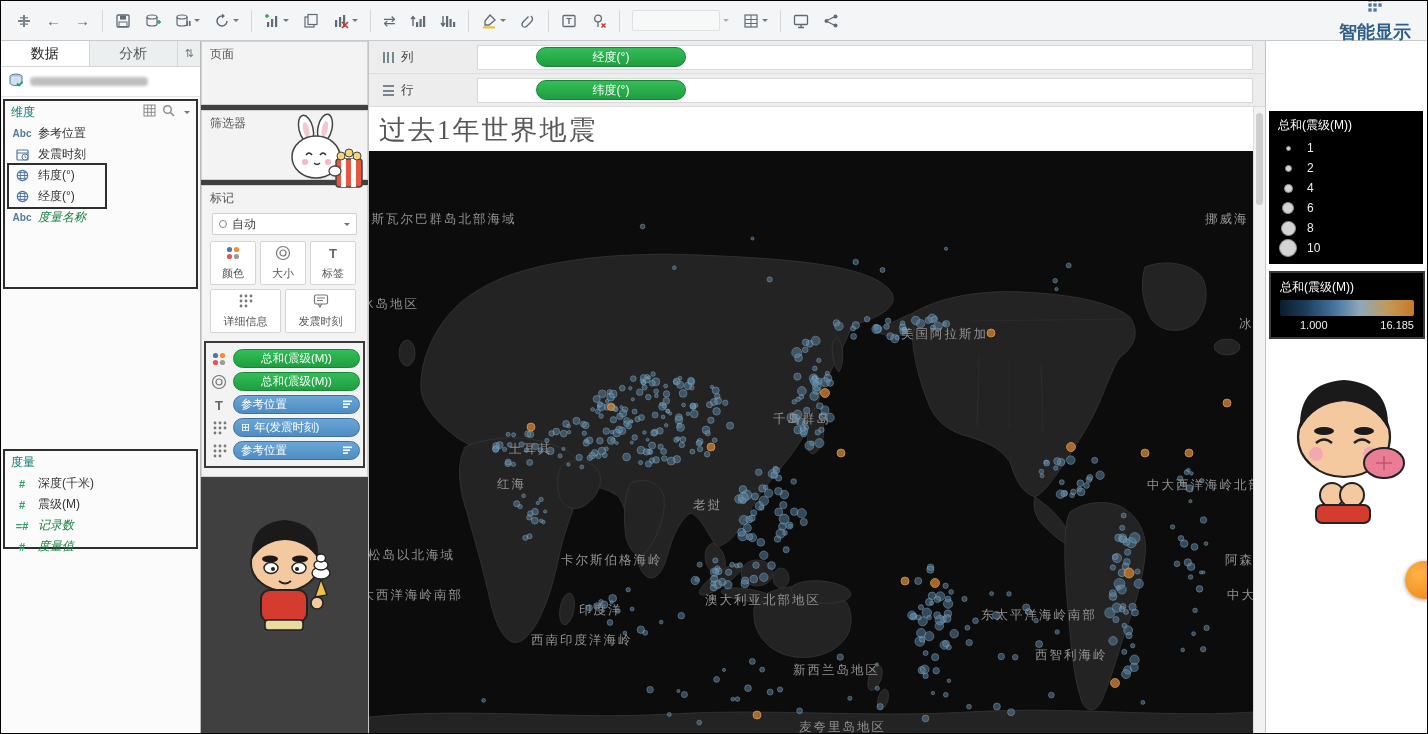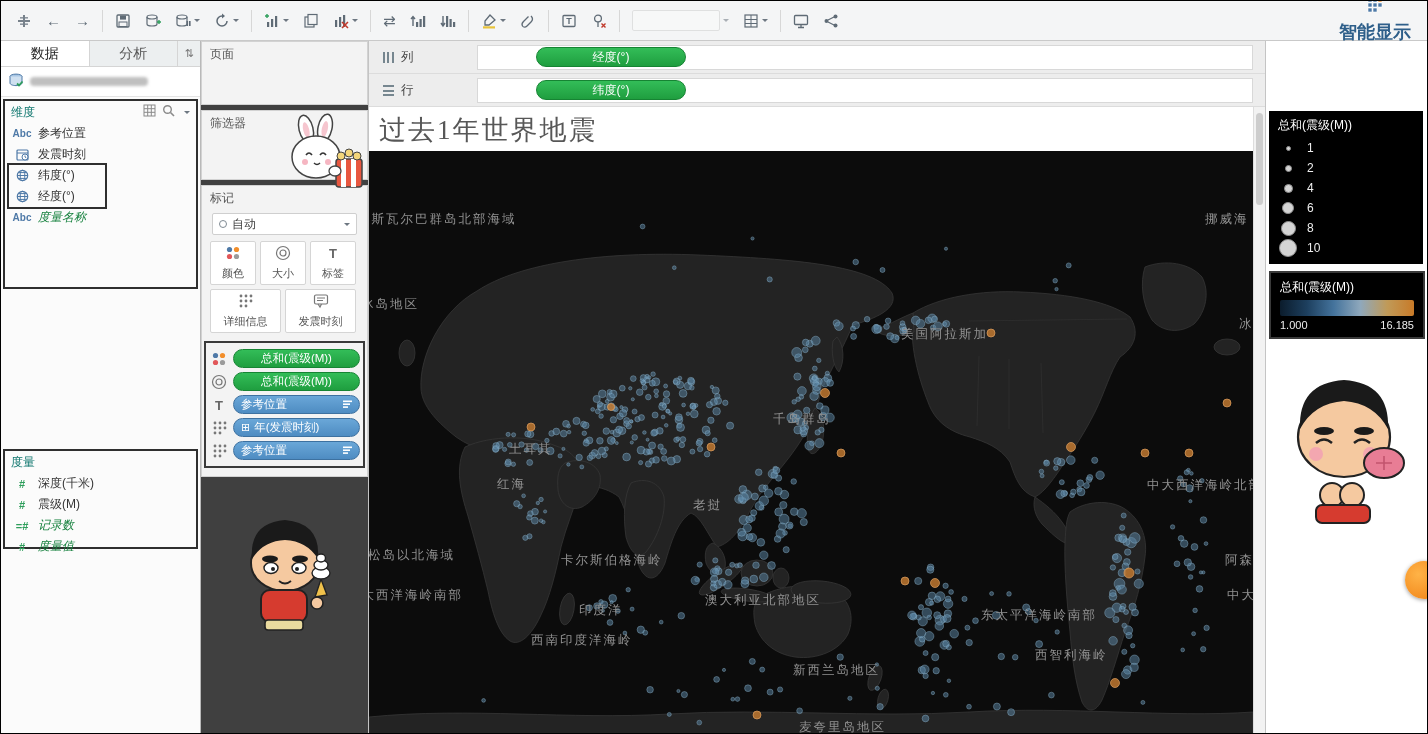--- a/index.html
+++ b/index.html
@@ -79,21 +79,21 @@
   
   .legends{width:162px;background:#fff;border-left:1px solid #c4c4c4;position:relative;padding-top:70px;}
   .legend{background:#000;color:#fff;width:154px;margin-left:3px;padding:6px 9px;}
   .legend-title{font-size:12px;margin-bottom:4px;}
   .sz-row{display:flex;align-items:center;height:20px;gap:9px;}
   .sz-cell{width:20px;display:flex;justify-content:center;align-items:center;}
   .sz-dot{border-radius:50%;background:#d4d4d4;border:1px solid #8f8f8f;}
   .sz-label{font-size:12px;color:#eee;}
   .color-legend{margin-top:7px;border:2px solid #3a3a3a;width:156px;}
   .grad{height:16px;border-radius:2px;margin:4px 0 3px 0;}
-  .grad-labels{display:flex;justify-content:space-between;font-size:11px;color:#eee;}
+  .grad-labels{display:flex;justify-content:space-between;font-size:11px;color:#eee;margin-left:20px;}
   .st-shin2{left:14px;top:330px;width:136px;height:158px;}
   .orange-dot{position:absolute;right:-16px;top:520px;width:38px;height:38px;border-radius:50%;background:radial-gradient(circle at 35% 35%,#ffb347,#ef7f12);box-shadow:0 1px 4px rgba(0,0,0,.4);}
 </style>
 </head>
 <body>
 
 <div class="app">
 
   <div class="toolbar">
     <div class="tb-left">

